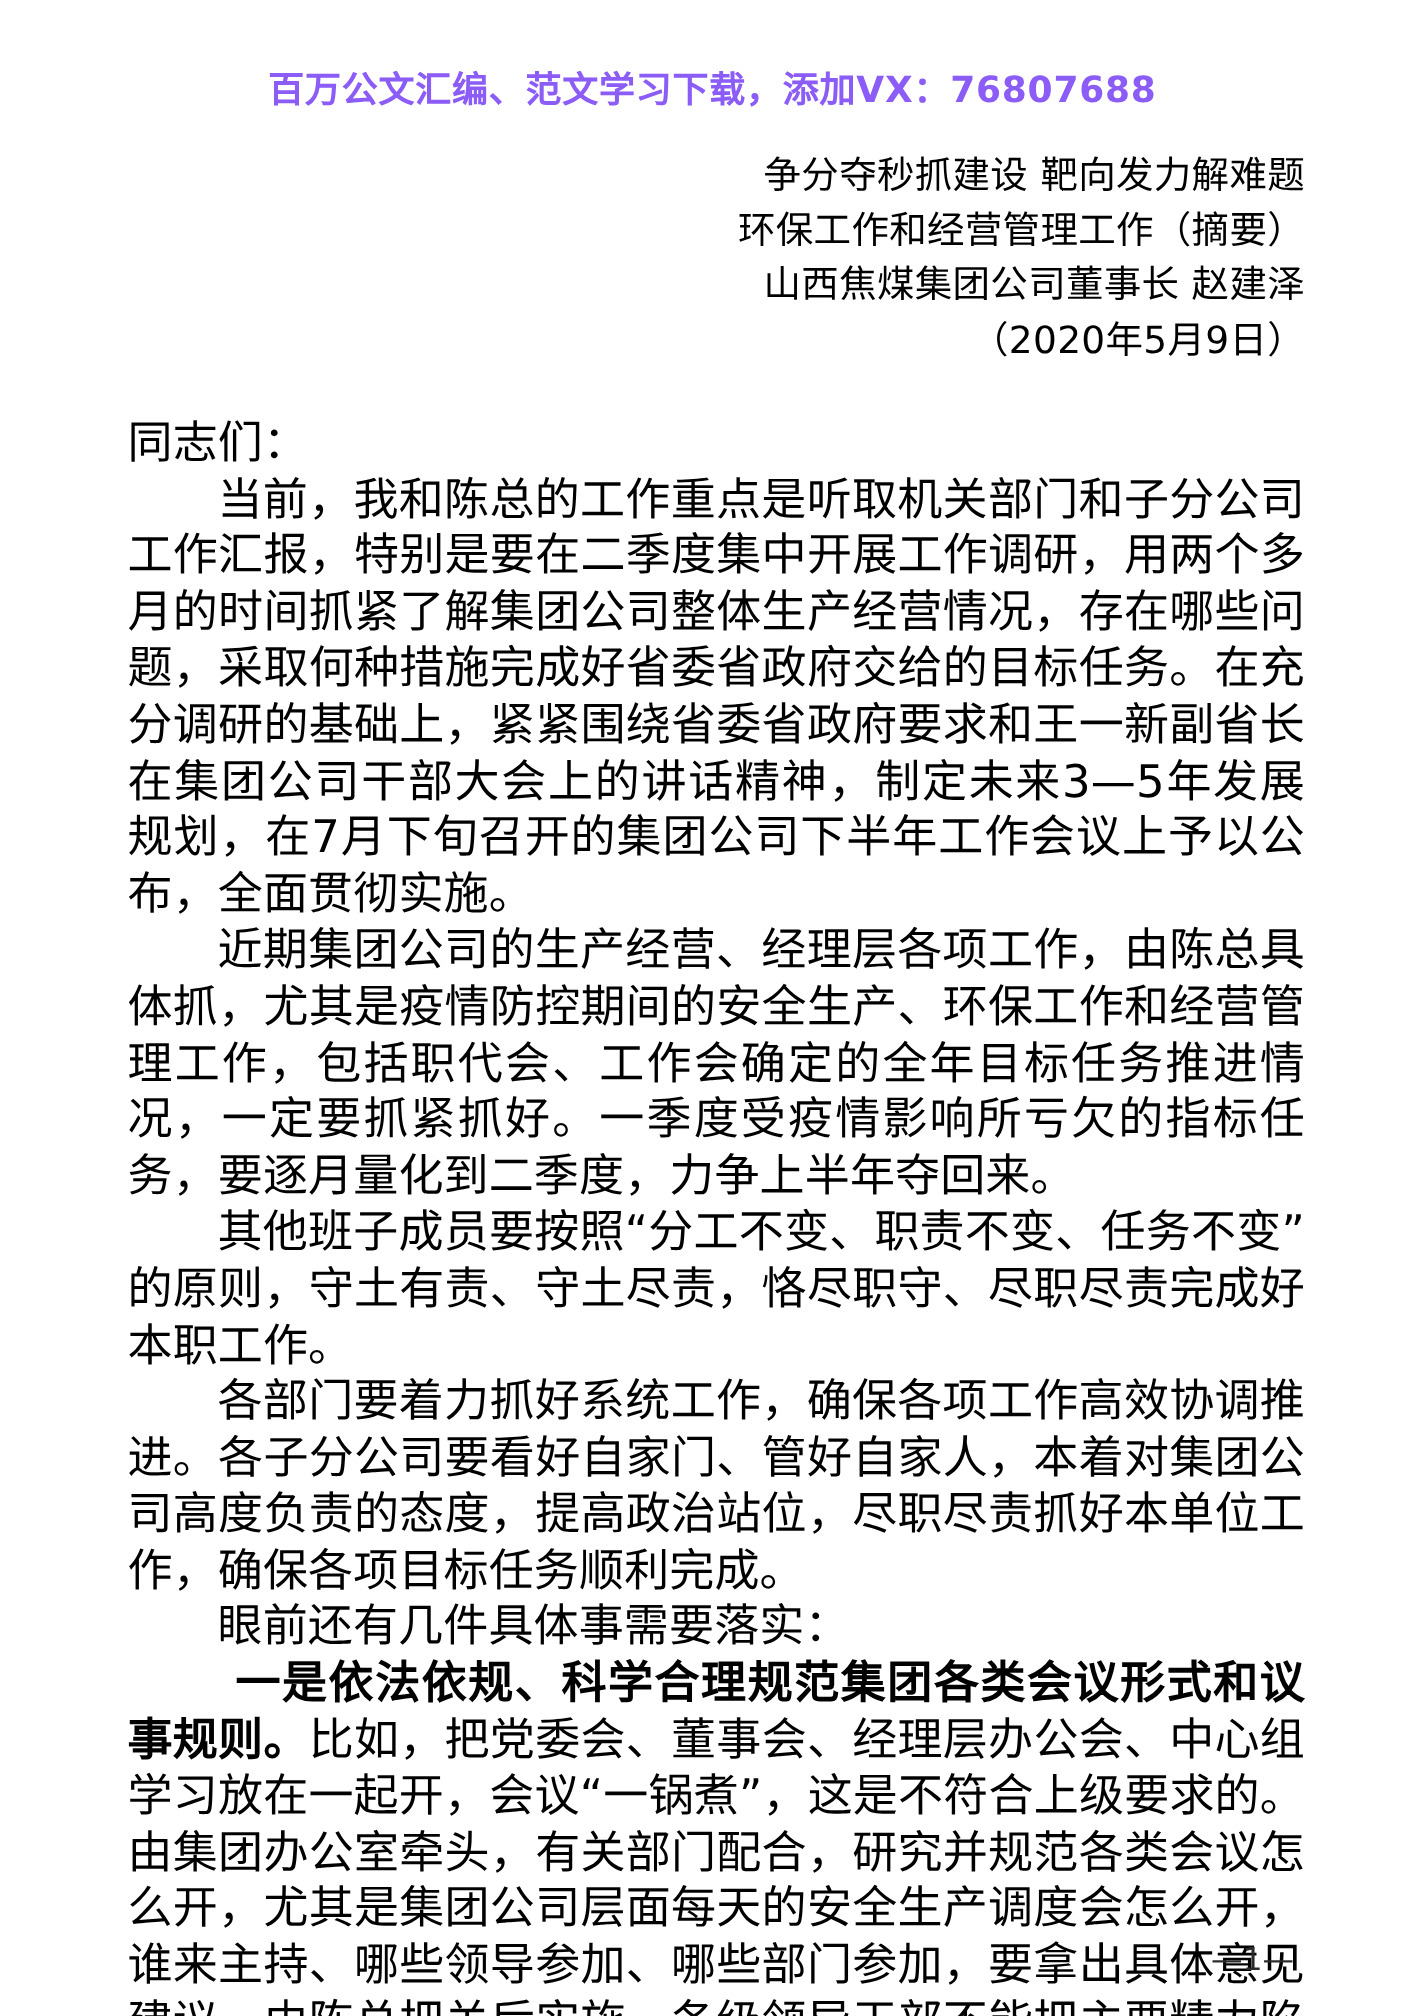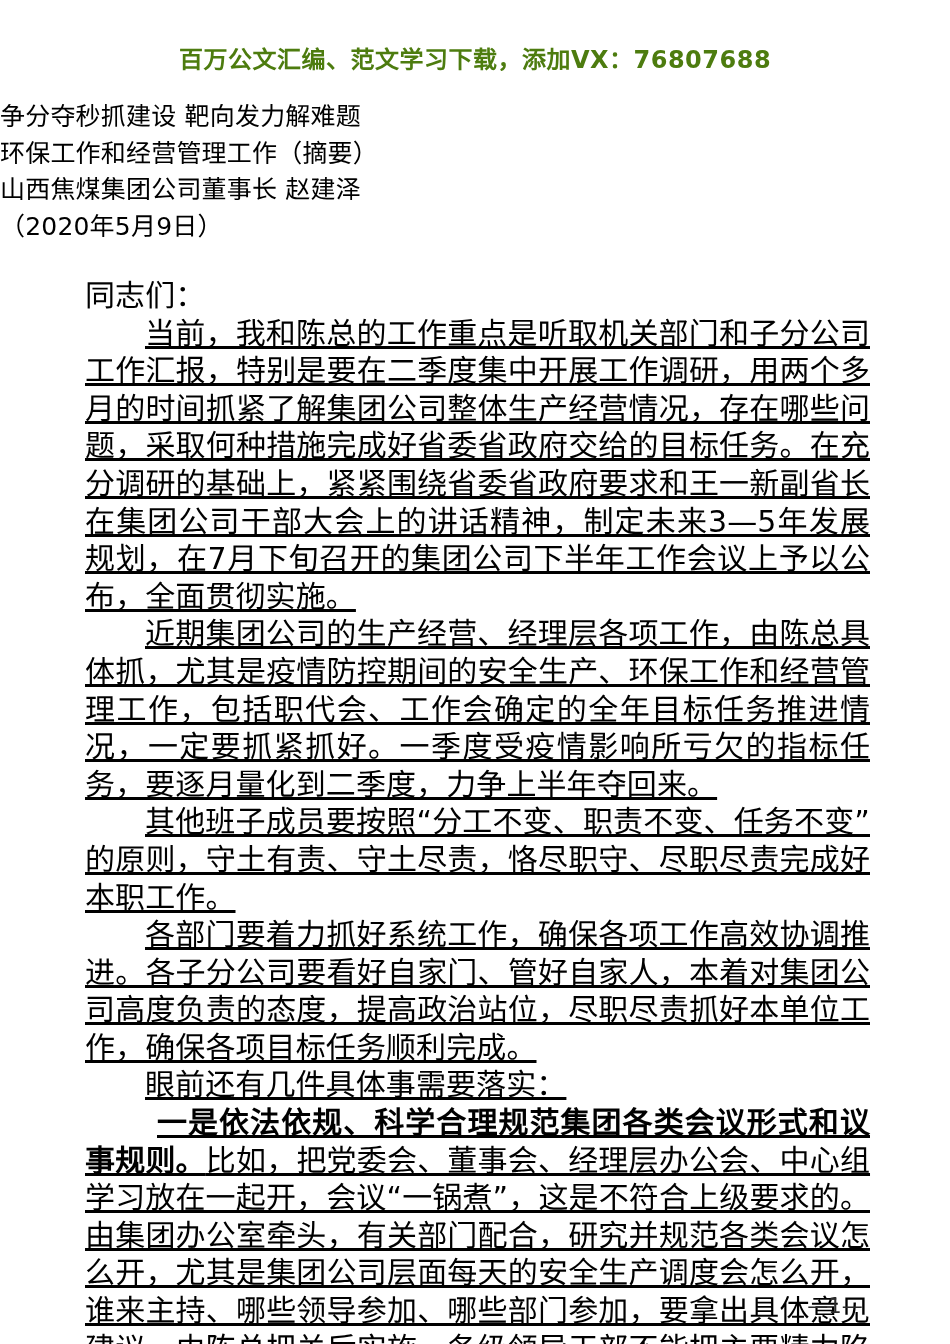--- a/index.html
+++ b/index.html
@@ -28,32 +28,32 @@
   
   .promo-banner {
     position: absolute;
     top: 44px;
     left: 0;
     width: 950px;
     text-align: center;
     font-size: 24px;
     line-height: 32px;
     letter-spacing: 0.5px;
-    color: #4d7c0f;
+    color: #8b5cf6;
     font-weight: 600;
     white-space: nowrap;
   }
 
   
   .title-block {
     position: absolute;
     top: 99px;
     left: 0;
     width: 870px;
-    text-align: left;
+    text-align: right;
   }
   .title-line {
     font-size: 25px;
     line-height: 36.5px;
     letter-spacing: 0.2px;
     white-space: nowrap;
   }
 
   
   .body-block {
@@ -66,21 +66,20 @@
     font-size: 30px;
     line-height: 37.6px;
     text-align: justify;
     text-justify: inter-ideograph;
     letter-spacing: 0.1px;
     margin: 0;
     text-indent: 0;
   }
   .para.indent {
     text-indent: 2em;
-    text-decoration: underline;
   }
   .para b, .para .bold {
     font-weight: bold;
     margin-left: 12px;
   }
 
   
   .footer {
     position: absolute;
     top: 1292px;

